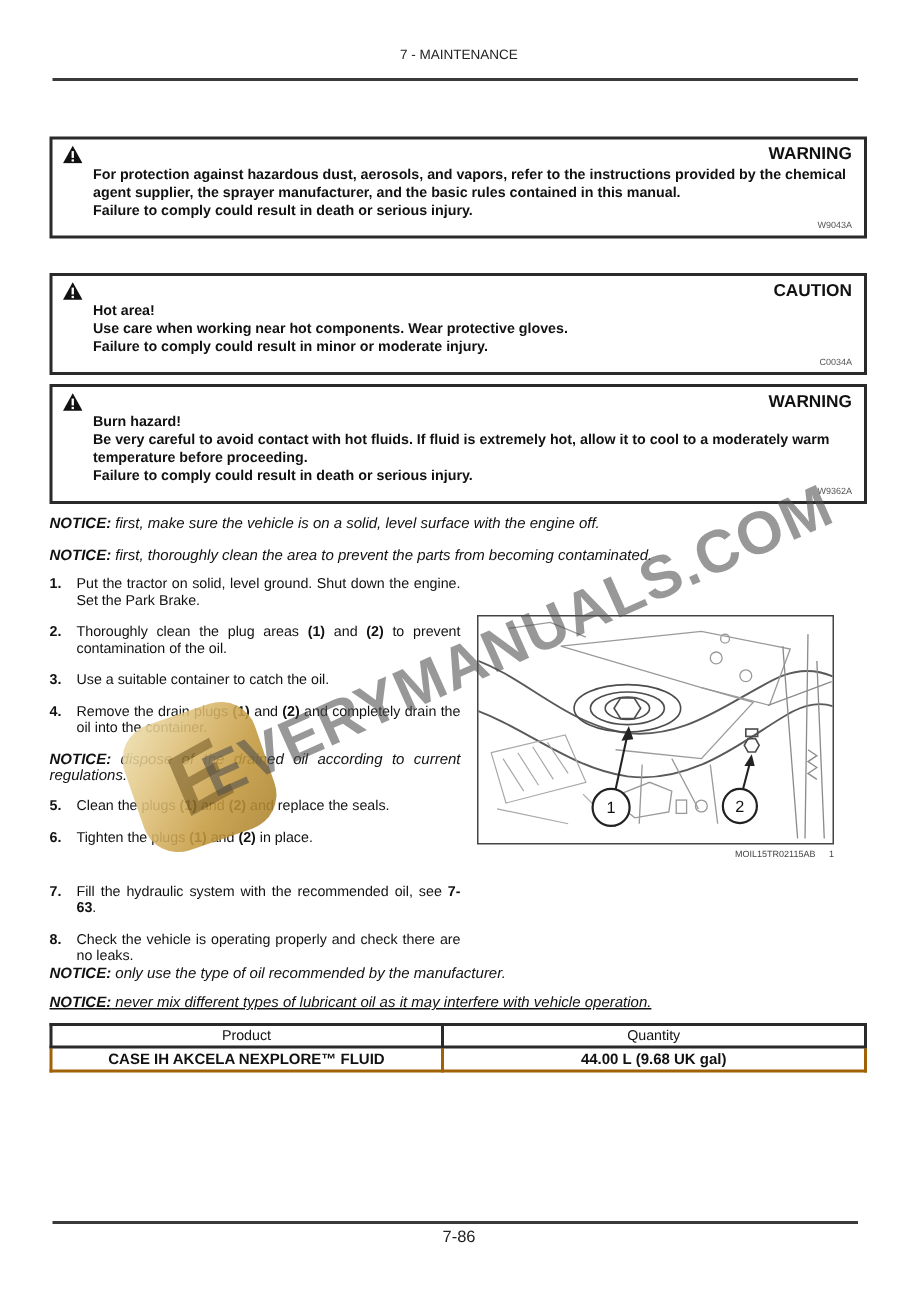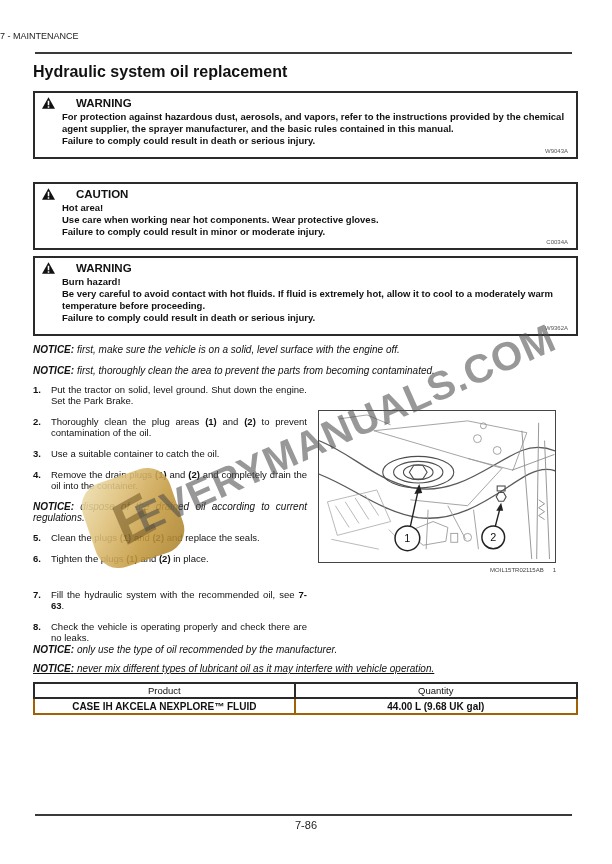--- a/index.html
+++ b/index.html
@@ -3,32 +3,32 @@
 <meta charset="utf-8">
 <style>
   * { margin:0; padding:0; box-sizing:border-box; }
   html,body { background:#e8e8e8; }
   .page {
     position:relative; width:612px; height:864px; margin:0 auto;
     background:#ffffff; font-family:"Liberation Sans", sans-serif; color:#111;
     overflow:hidden;
   }
   
-  .running-head { position:absolute; top:31px; left:0; width:100%; text-align:left;
+  .running-head { position:absolute; top:31px; left:0; width:100%; text-align:center;
     font-size:9px; color:#222; }
   .head-rule { position:absolute; top:52px; left:35px; width:537px; height:2px; background:#3a3a3a; }
   .foot-rule { position:absolute; top:814px; left:35px; width:537px; height:2px; background:#3a3a3a; }
   .page-number { position:absolute; top:819px; left:0; width:100%; text-align:center;
     font-size:11px; color:#222; }
   .doc-title { position:absolute; left:33px; top:63px; font-size:16px; font-weight:bold; }
 
   
   .safety-box { position:absolute; left:33px; width:545px; border:2px solid #2a2a2a;
     background:#fff; padding:4px 8px 2px 7px; }
-  .box-head { display:flex; align-items:center; gap:21px; font-size:11.5px; font-weight:bold; }
+  .box-head { display:flex; align-items:center; gap:21px; font-size:11.5px; font-weight:bold;justify-content:space-between; }
   .tri-icon { width:13px; height:12px; display:inline-block; }
   .box-body { margin-left:20px; margin-top:2px; font-size:9.5px; font-weight:bold; line-height:12px; }
   .box-body div { margin:0; }
   .box-code { text-align:right; font-size:6px; color:#555; line-height:7px; margin-top:1px; }
 
   
   .notice { font-style:italic; font-size:10px; line-height:11px; }
   .notice b { font-weight:bold; }
   .notice.full { position:absolute; left:33px; width:545px; }
 
@@ -71,21 +71,20 @@
     color:rgba(105,75,15,0.62); transform:rotate(-10deg) skewX(-6deg); }
 </style>
 </head>
 <body>
 
 <div class="page">
 
   <div class="running-head">7 - MAINTENANCE</div>
   <div class="head-rule"></div>
 
-  <h1 class="doc-title">Hydraulic system oil replacement</h1>
 
   <div class="safety-box" style="top:91px;">
     <div class="box-head">
       <svg class="tri-icon" viewBox="0 0 20 18">
         <path d="M10 0 L20 18 L0 18 Z" fill="#111"></path>
         <rect x="8.8" y="5.5" width="2.4" height="7" fill="#fff"></rect>
         <rect x="8.8" y="14" width="2.4" height="2.3" fill="#fff"></rect>
       </svg>
       <span>WARNING</span>
     </div>

